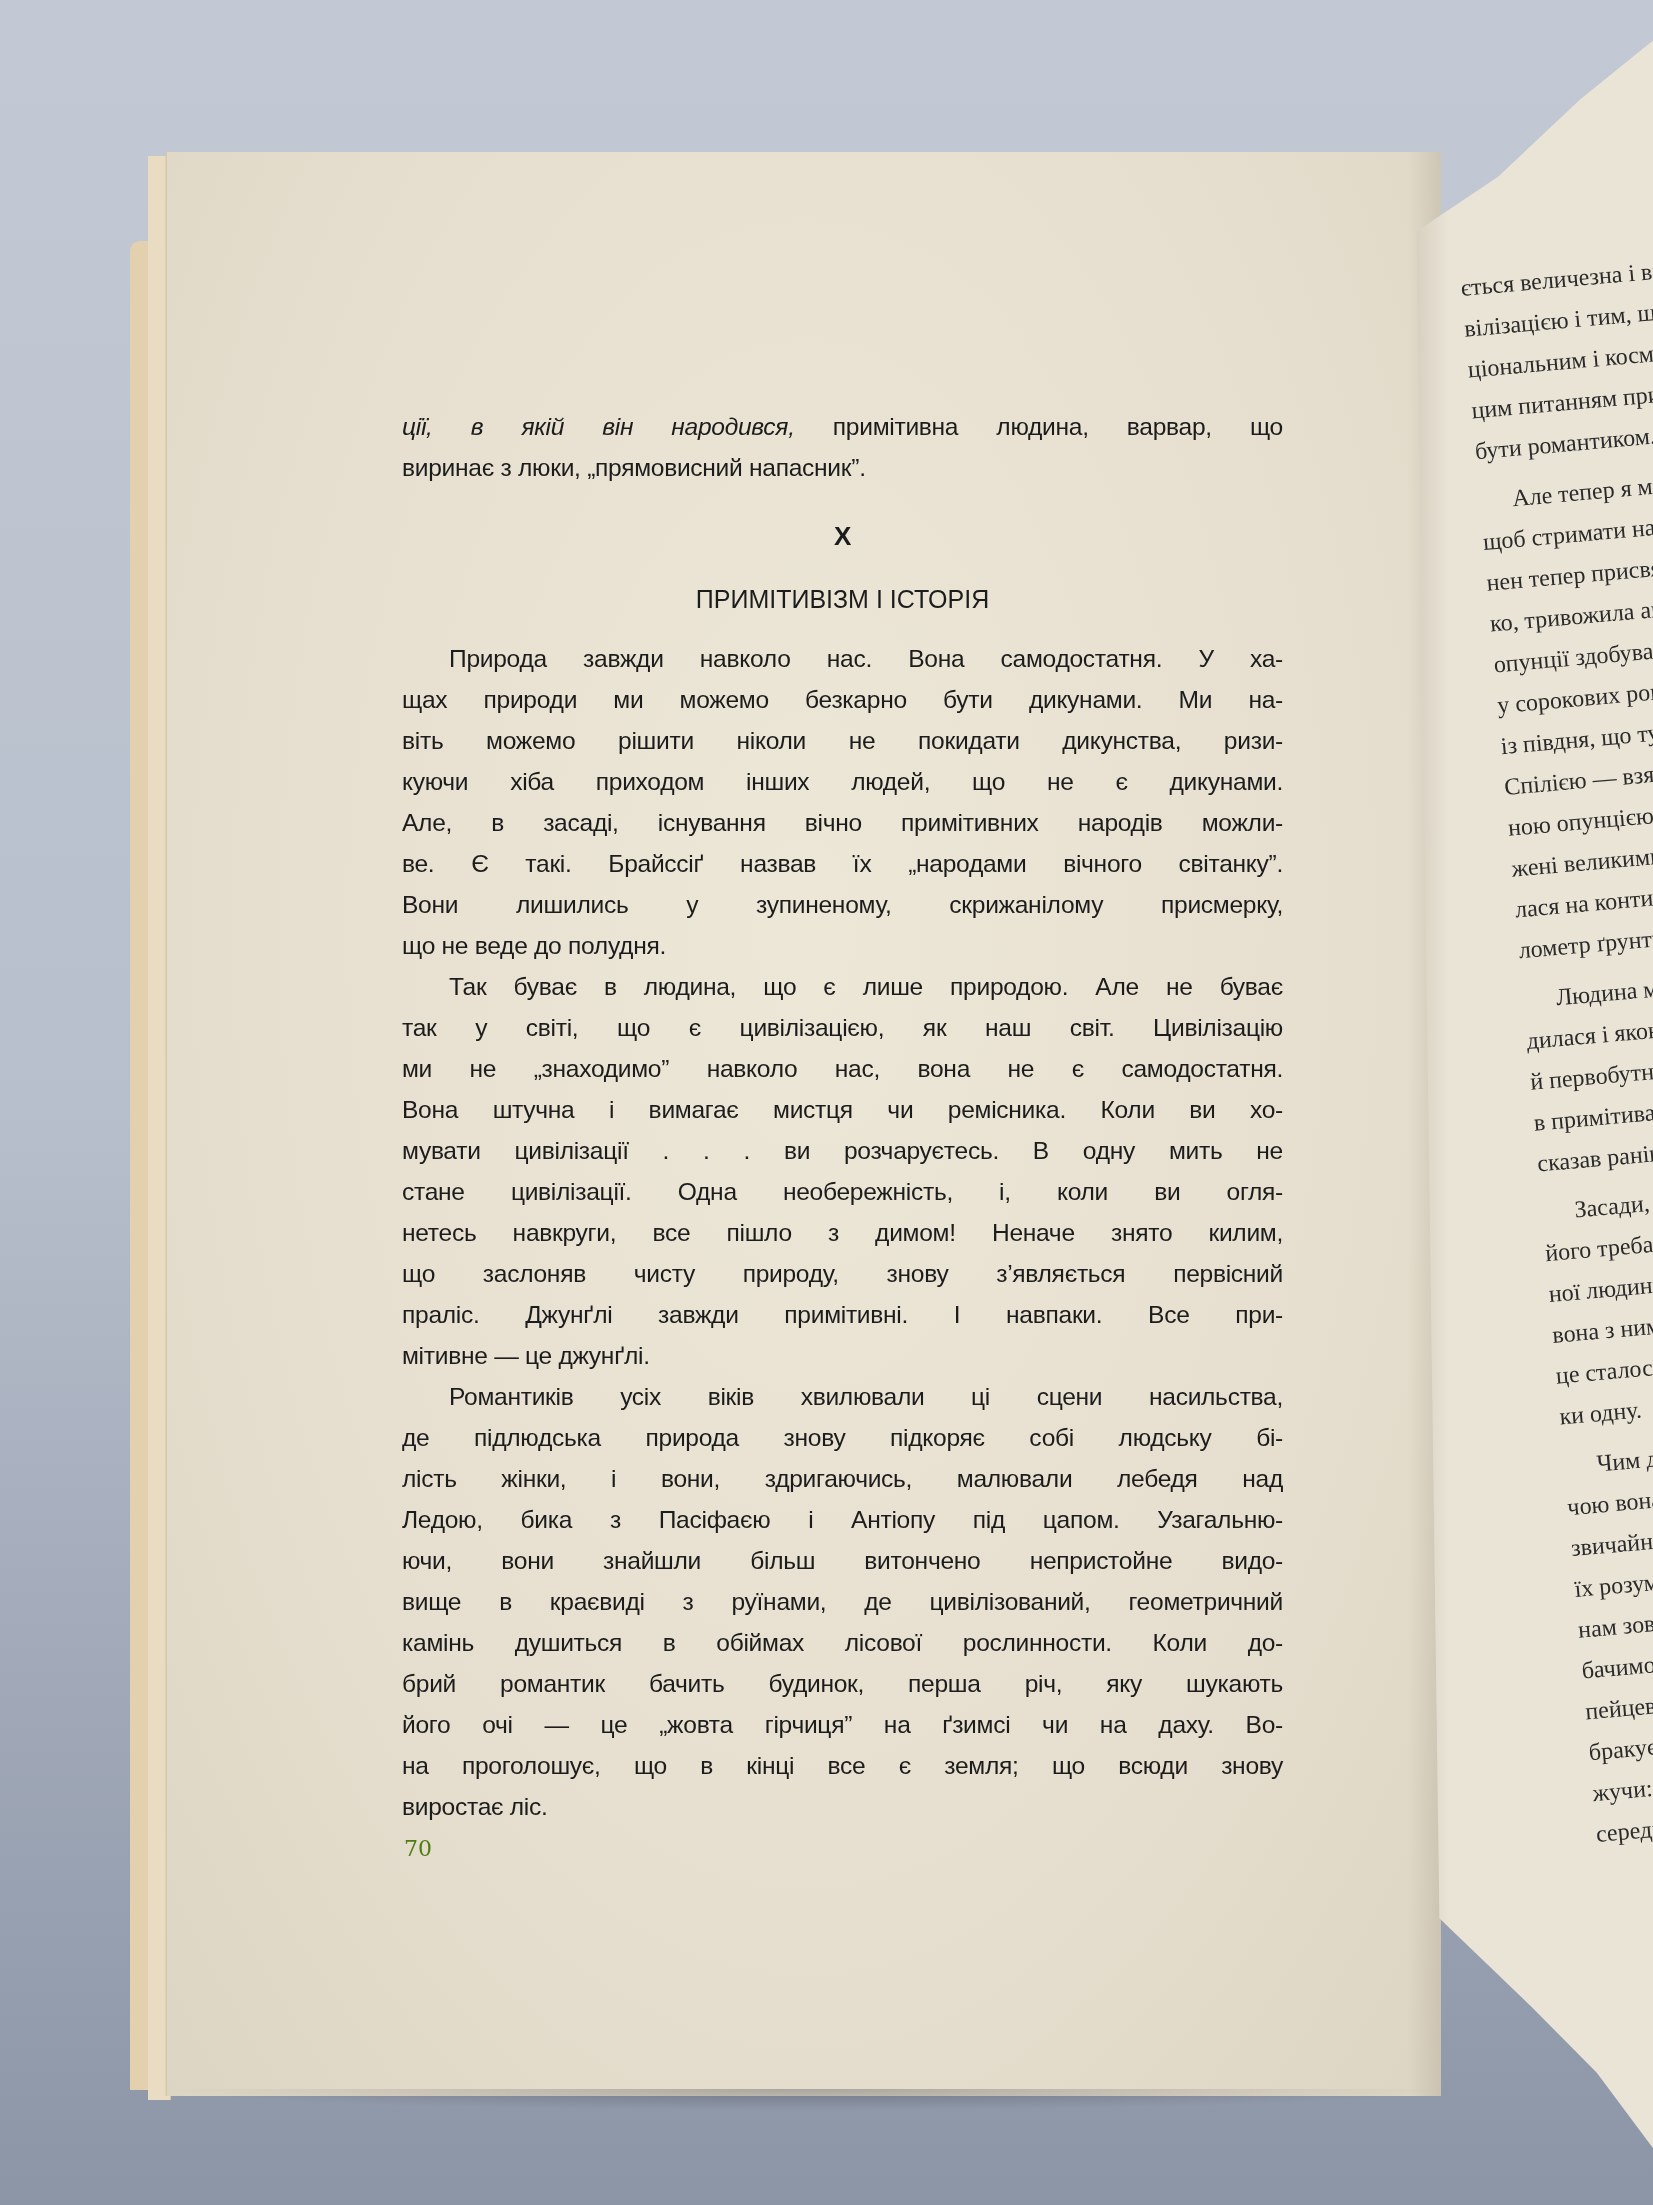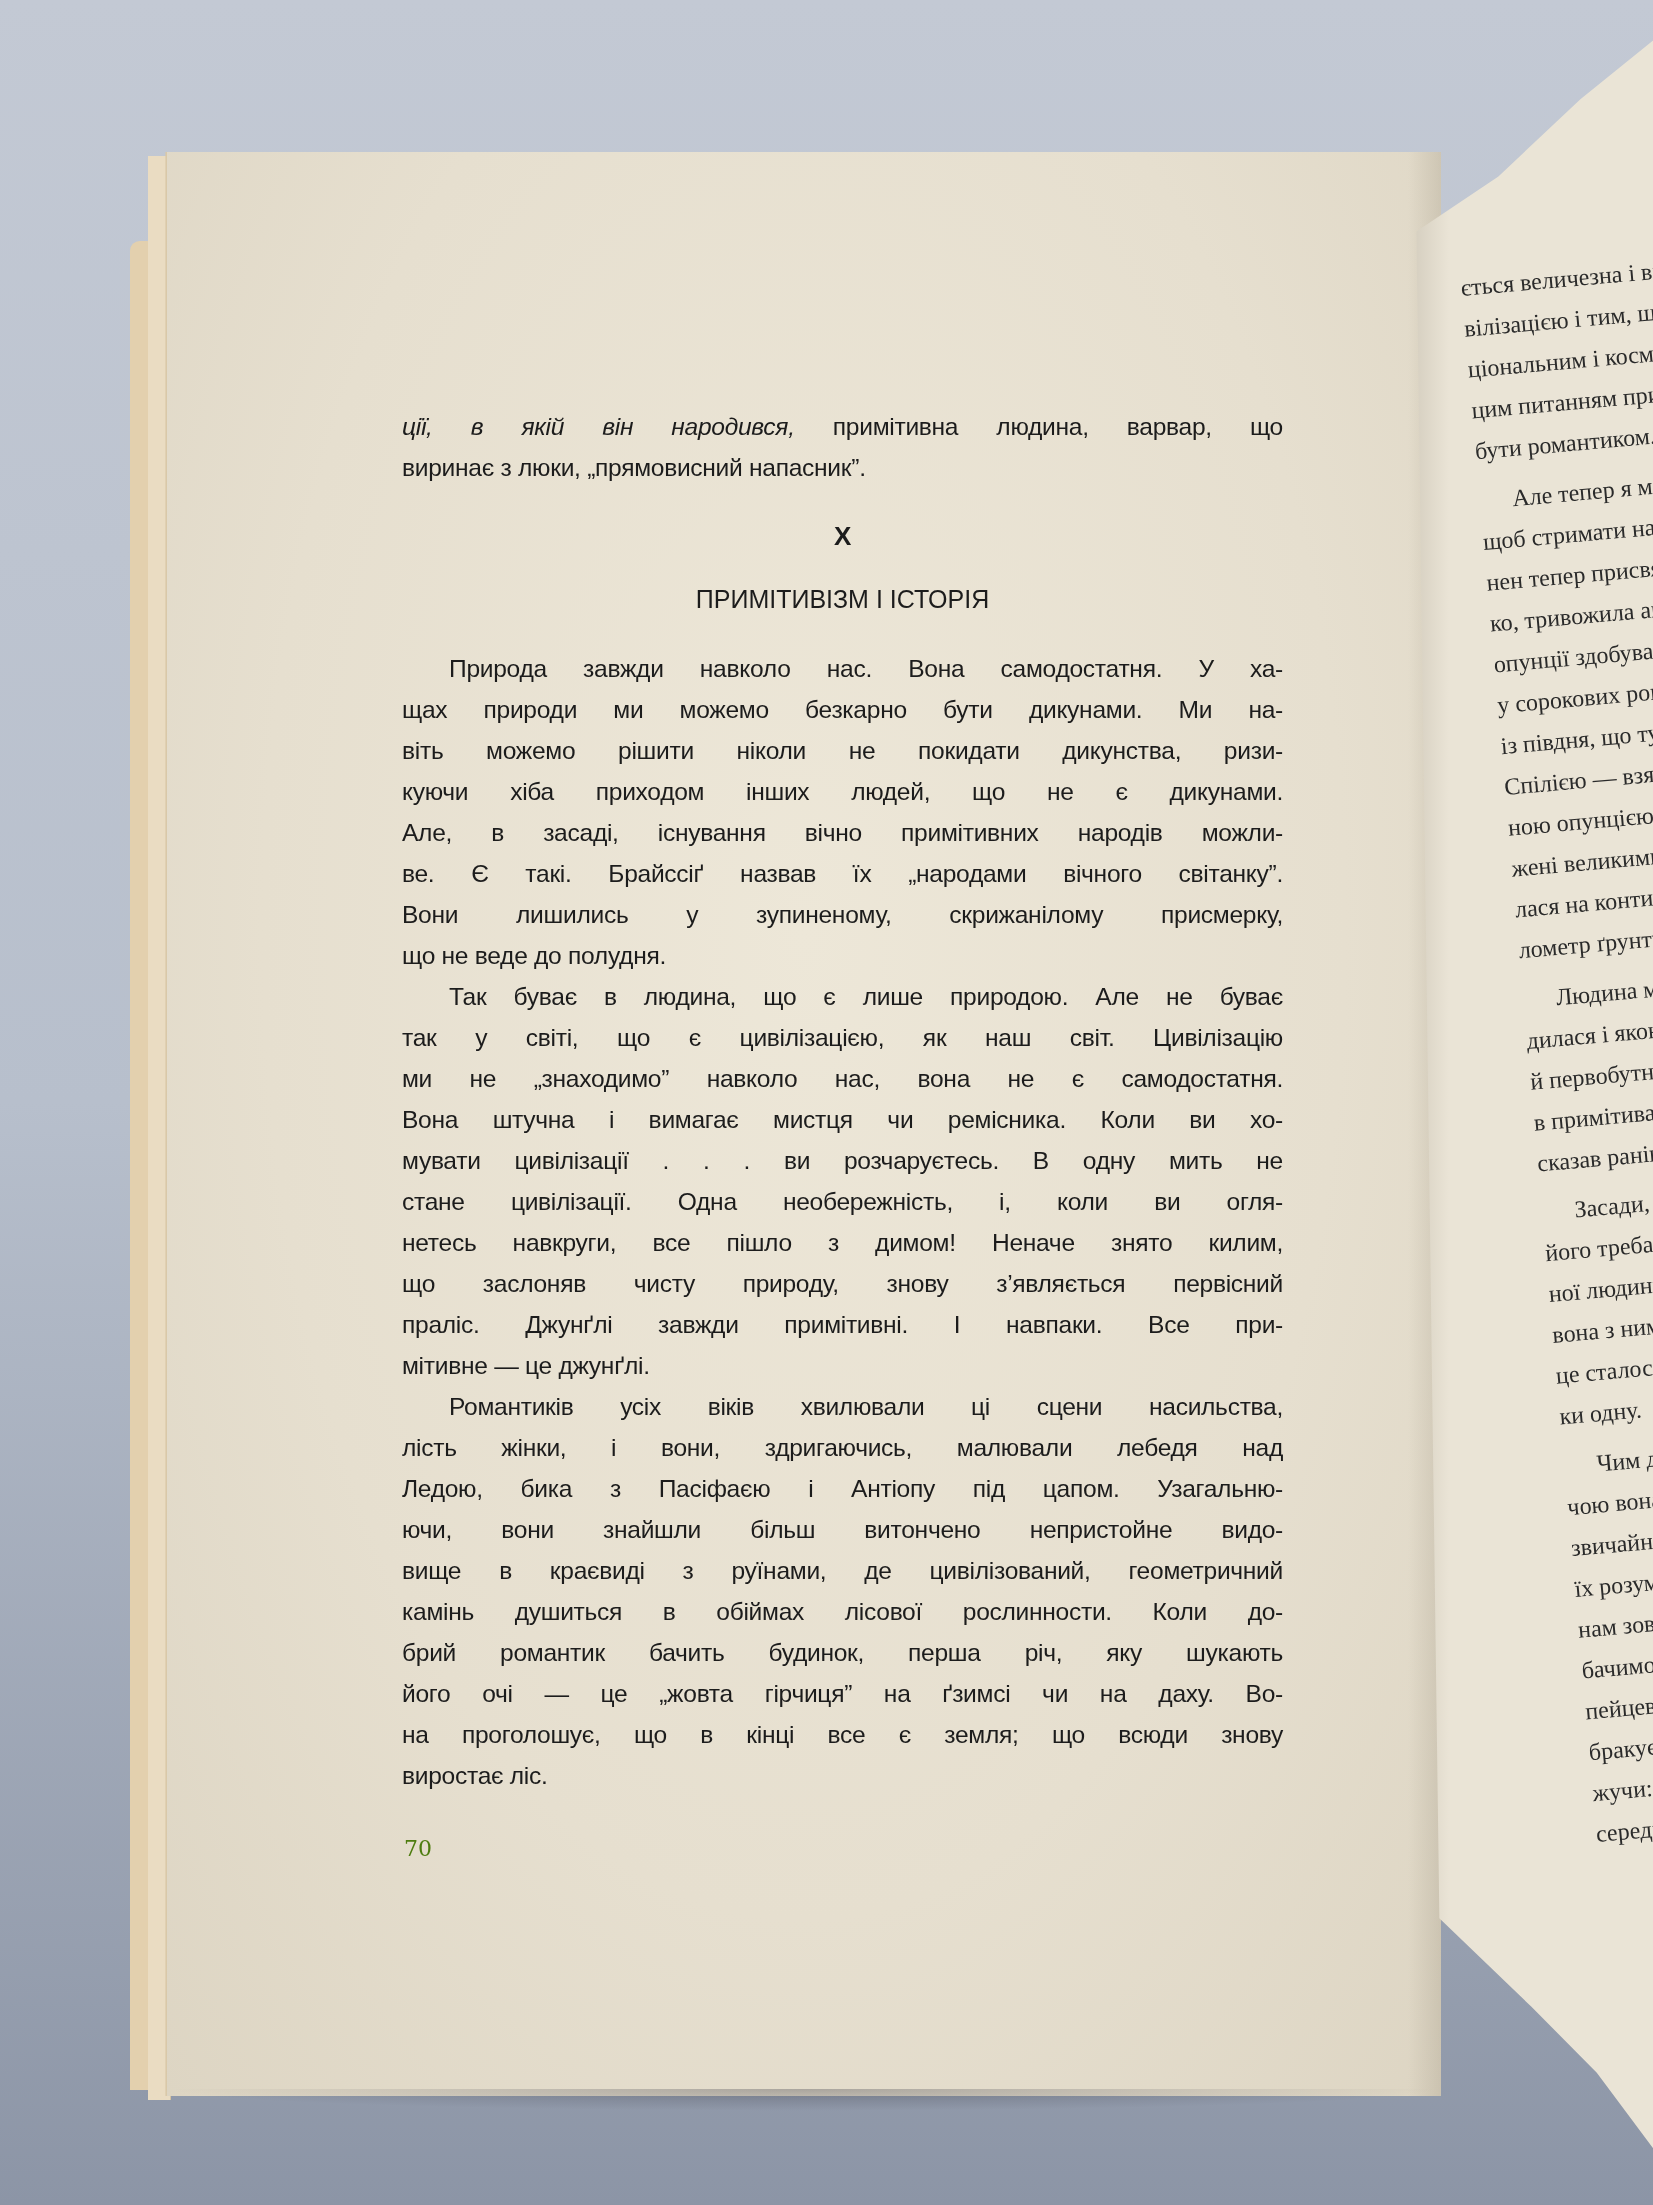--- a/index.html
+++ b/index.html
@@ -119,21 +119,21 @@
       font-weight: bold;
       margin-top: 21px;
       margin-bottom: 0;
       line-height: 55px;
     }
     .chapter-title {
       text-align: center;
       font-size: 25px;
       letter-spacing: 0px;
       margin-top: 13px;
-      margin-bottom: 27px;
+      margin-bottom: 17px;
       line-height: 44px;
     }
     .page-number {
       position: absolute;
       left: 404px;
       top: 1836px;
       font-family: "DejaVu Serif", "Liberation Serif", serif;
       font-size: 22px;
       color: #4d7c0f;
     }
@@ -214,20 +214,21 @@
       <span class="line">Вона штучна і вимагає мистця чи ремісника. Коли ви хо-</span>
       <span class="line">мувати цивілізації . . .  ви розчаруєтесь. В одну мить не</span>
       <span class="line">стане цивілізації. Одна необережність, і, коли ви огля-</span>
       <span class="line">нетесь навкруги, все пішло з димом! Неначе знято килим,</span>
       <span class="line">що заслоняв чисту природу, знову з’являється первісний</span>
       <span class="line">праліс. Джунґлі завжди примітивні. І навпаки. Все при-</span>
       <span class="line last">мітивне — це джунґлі.</span>
     </div>
   <div>
       <span class="line indent">Романтиків усіх віків хвилювали ці сцени насильства,</span>
+      <span class="line">де підлюдська природа знову підкоряє собі людську бі-</span>
       <span class="line">лість жінки, і вони, здригаючись, малювали лебедя над</span>
       <span class="line">Ледою, бика з Пасіфаєю і Антіопу під цапом. Узагальню-</span>
       <span class="line">ючи, вони знайшли більш витончено непристойне видо-</span>
       <span class="line">вище в краєвиді з руїнами, де цивілізований, геометричний</span>
       <span class="line">камінь душиться в обіймах лісової рослинности. Коли до-</span>
       <span class="line">брий романтик бачить будинок, перша річ, яку шукають</span>
       <span class="line">його очі — це „жовта гірчиця” на ґзимсі чи на даху. Во-</span>
       <span class="line">на проголошує, що в кінці все є земля; що всюди знову</span>
       <span class="line last">виростає ліс.</span>
     </div>

